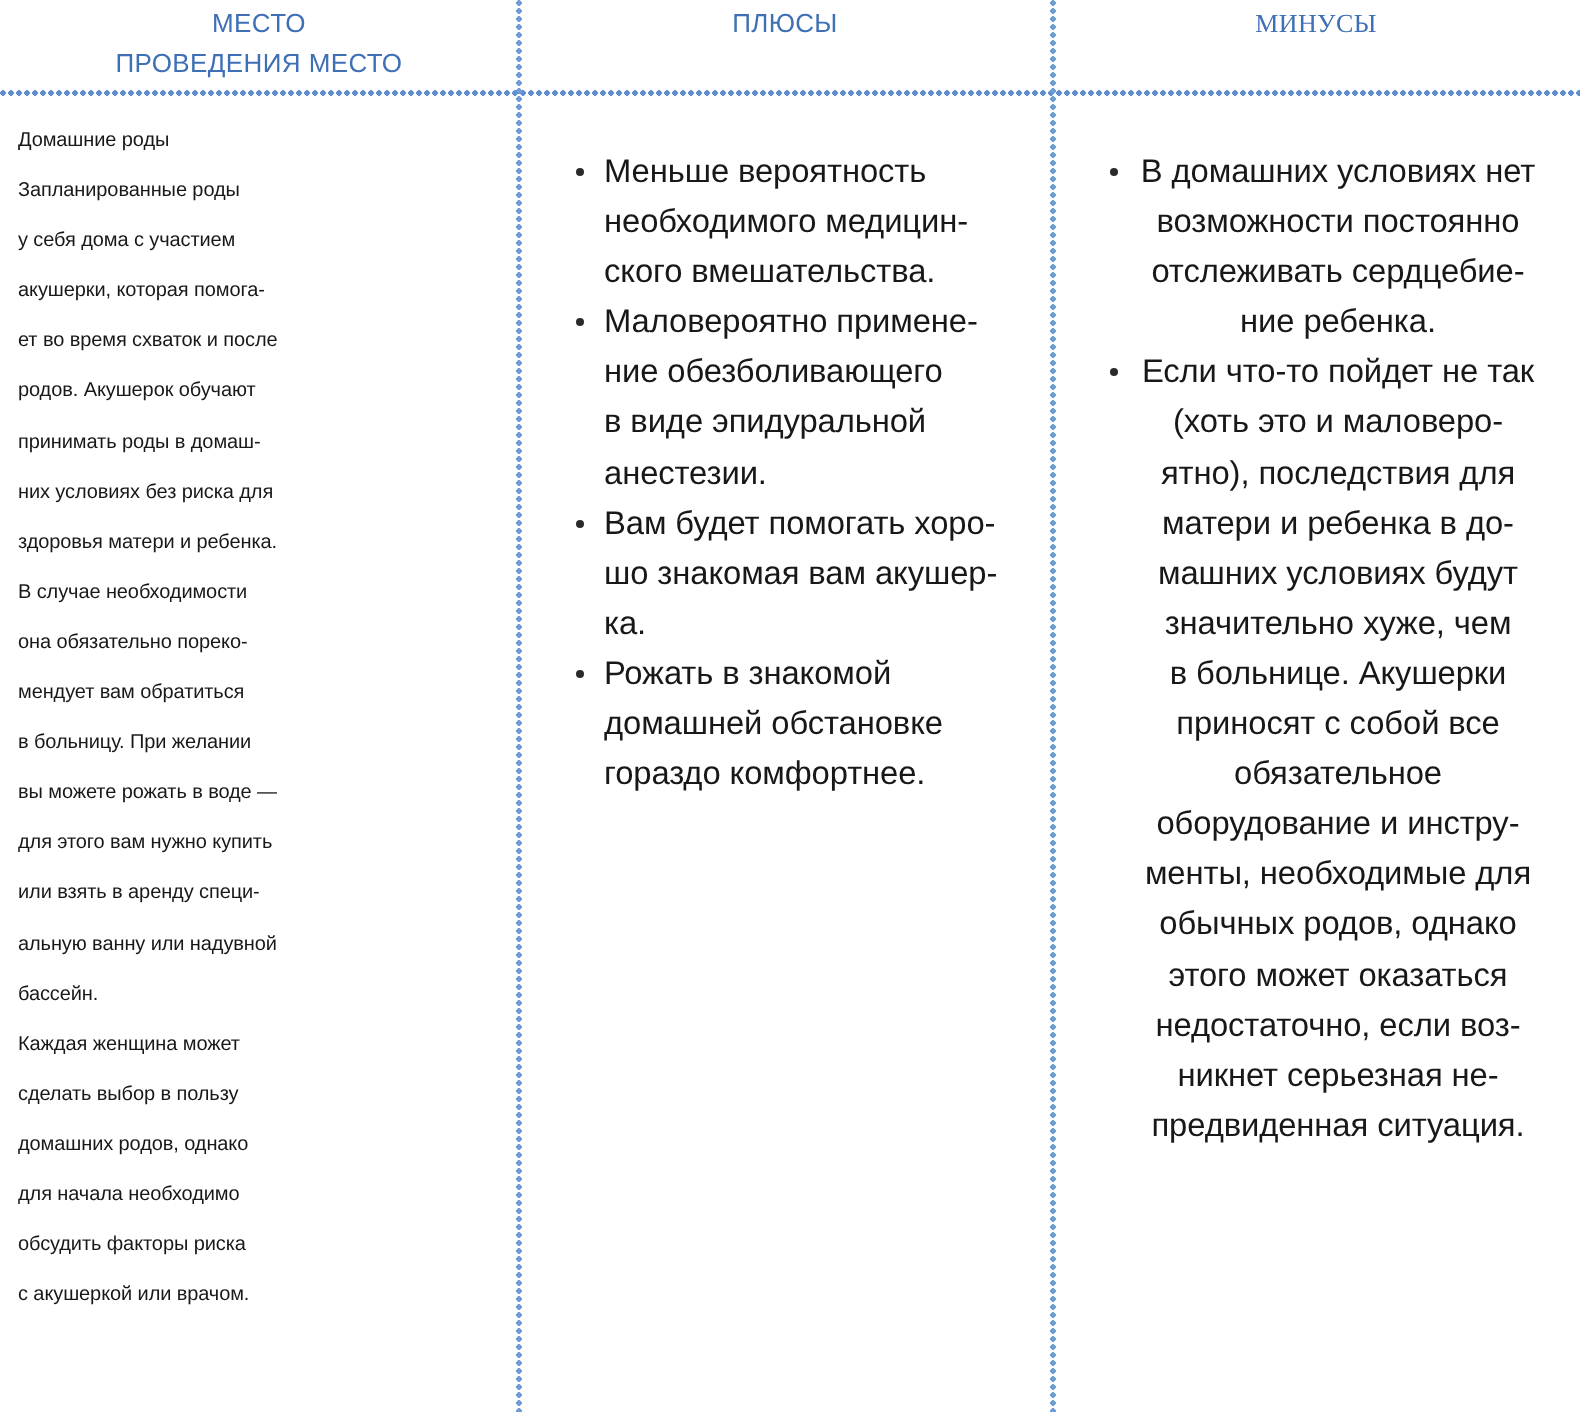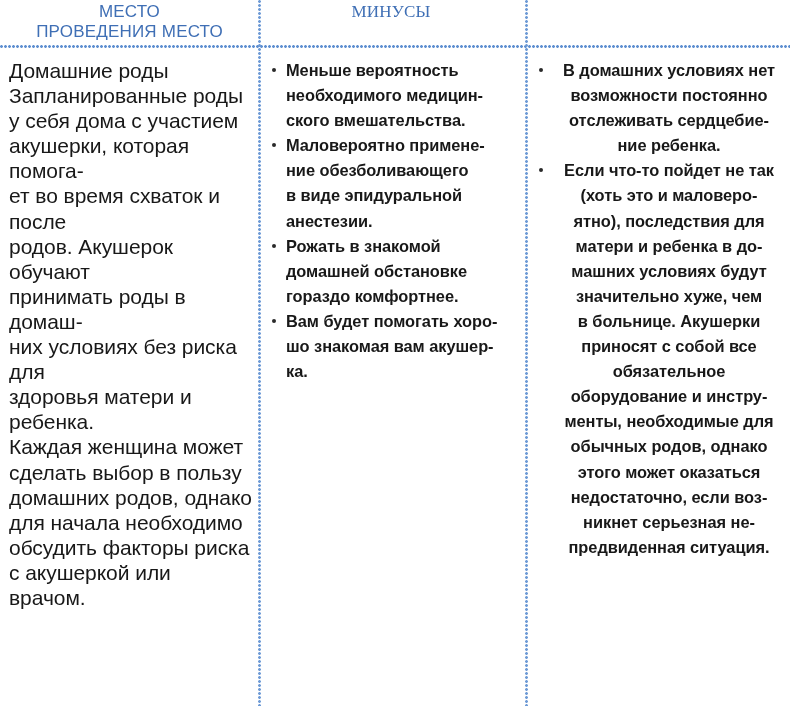--- a/index.html
+++ b/index.html
@@ -39,21 +39,21 @@
     justify-content: flex-start;
     padding-top: 2px;
     box-sizing: border-box;
   }
   .header-cell.c1 { width: 259px; }
   .header-cell.c2 { width: 267px; }
   .header-cell.c3 { width: 264px; font-family: Liberation Serif, serif; }
 
   .header-line {
     color: #3f6fb5;
-    font-size: 17px;
+    font-size: 13px;
     line-height: 20px;
     letter-spacing: 0.2px;
     white-space: nowrap;
   }
 
   
   .rule-h {
     position: absolute;
     left: 0;
     top: 45px;
@@ -88,33 +88,32 @@
   .col {
     box-sizing: border-box;
     height: 659px;
     overflow: hidden;
   }
   .col.c1 { width: 258px; padding: 11px 6px 0 9px; }
   .col.c2 { width: 267px; padding: 11px 6px 0 10px; }
   .col.c3 { width: 265px; padding: 11px 4px 0 10px; }
 
   .para {
-    font-size: 21px;
+    font-size: 10px;
     line-height: 25.1px;
     margin: 0;
     color: #181818;
     white-space: pre-line;
     letter-spacing: -0.05px;
   }
 
   ul.bullets {
     list-style: none;
-    margin: 0;
+    margin: 16px;
     padding: 0;
-    font-weight: bold;
   }
   ul.bullets > li {
     position: relative;
     padding-left: 18px;
     font-size: 16.4px;
     line-height: 25.1px;
     color: #181818;
     white-space: pre-line;
     letter-spacing: -0.05px;
     margin: 0;
@@ -133,20 +132,23 @@
 </style>
 </head>
 <body>
 
 <div class="table-wrap">
 
   <div class="header-row">
     <div class="header-cell c1">
       <span class="header-line">МЕСТО</span>
       <span class="header-line">ПРОВЕДЕНИЯ МЕСТО</span>
+    </div>
+    <div class="header-cell c2">
+      <span class="header-line">ПЛЮСЫ</span>
     </div>
     <div class="header-cell c3">
       <span class="header-line">МИНУСЫ</span>
     </div>
   </div>
 
   <div class="rule-h"></div>
   <div class="rule-v v1"></div>
   <div class="rule-v v2"></div>
 
@@ -155,43 +157,52 @@
     <div class="col c1">
       <p class="para">Домашние роды
 Запланированные роды
 у себя дома с участием
 акушерки, которая помога-
 ет во время схваток и после
 родов. Акушерок обучают
 принимать роды в домаш-
 них условиях без риска для
 здоровья матери и ребенка.</p>
+      <p class="para">В случае необходимости
+она обязательно пореко-
+мендует вам обратиться
+в больницу. При желании
+вы можете рожать в воде —
+для этого вам нужно купить
+или взять в аренду специ-
+альную ванну или надувной
+бассейн.</p>
       <p class="para">Каждая женщина может
 сделать выбор в пользу
 домашних родов, однако
 для начала необходимо
 обсудить факторы риска
 с акушеркой или врачом.</p>
     </div>
 
     <div class="col c2">
       <ul class="bullets">
         <li>Меньше вероятность
 необходимого медицин-
 ского вмешательства.</li>
         <li>Маловероятно примене-
 ние обезболивающего
 в виде эпидуральной
 анестезии.</li>
+        <li>Вам будет помогать хоро-
+шо знакомая вам акушер-
+ка.</li>
         <li>Рожать в знакомой
 домашней обстановке
 гораздо комфортнее.</li>
-        <li>Вам будет помогать хоро-
-шо знакомая вам акушер-
-ка.</li>
       </ul>
     </div>
 
     <div class="col c3">
       <ul class="bullets">
         <li>В домашних условиях нет
 возможности постоянно
 отслеживать сердцебие-
 ние ребенка.</li>
         <li> Если что-то пойдет не так

